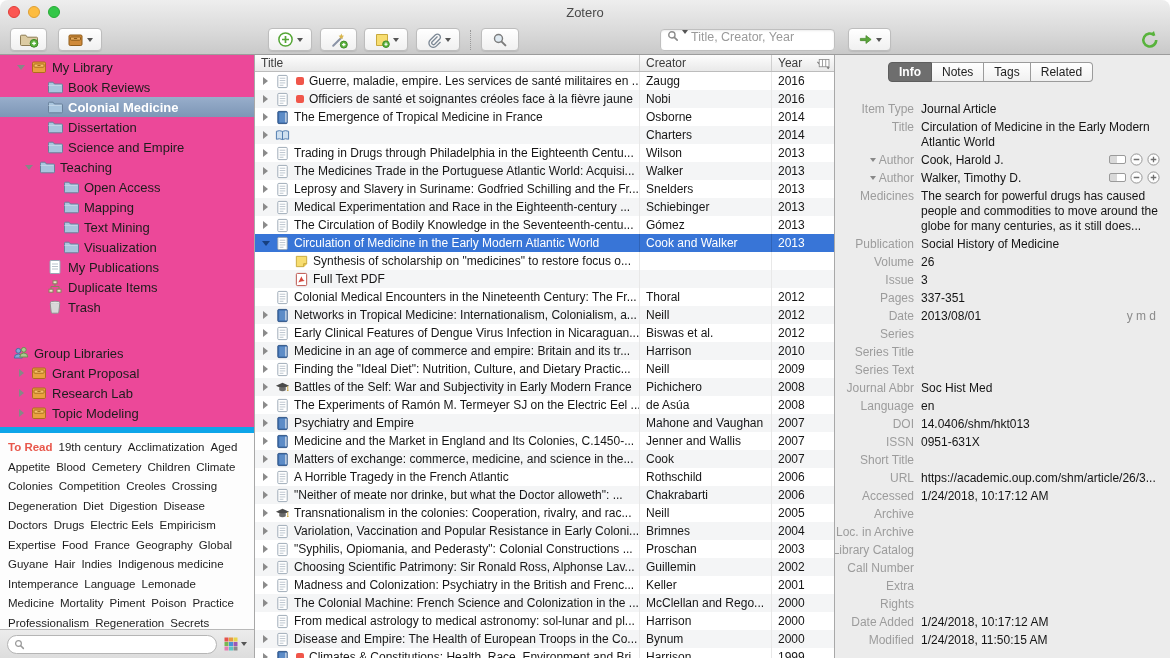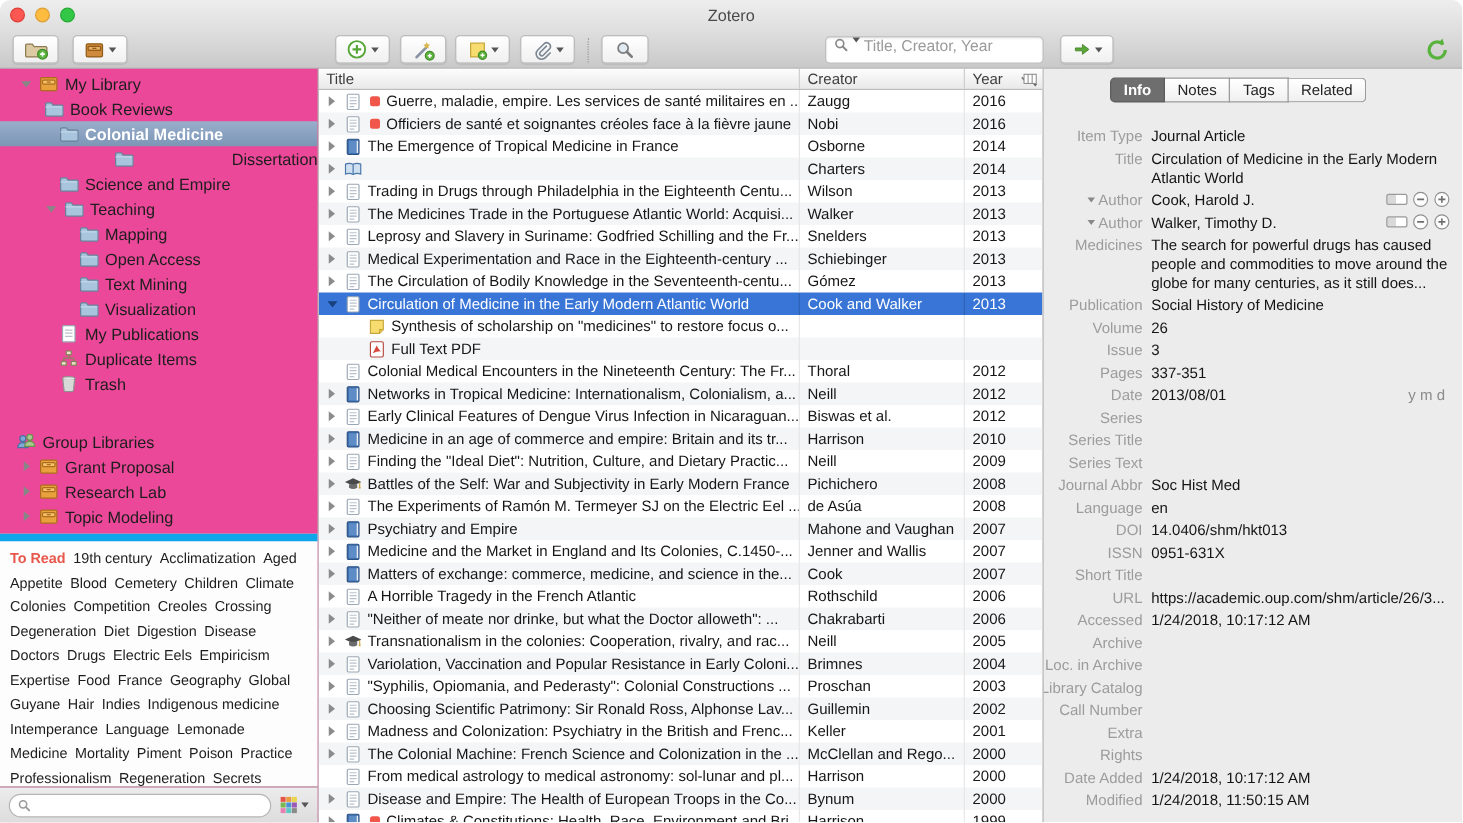--- a/index.html
+++ b/index.html
@@ -225,91 +225,91 @@
             </span>
             <span class="sicon icn">
               <svg viewBox="0 0 16 16">
                 <rect x="1.5" y="3" width="13" height="10.5" rx="1.2" fill="#e9a13e" stroke="#ad6d1d"></rect>
                 <rect x="3" y="5" width="10" height="3.2" rx="0.8" fill="#f6c169" stroke="#ad6d1d"></rect>
                 <rect x="6.3" y="6.1" width="3.4" height="1" rx="0.5" fill="#ad6d1d"></rect>
               </svg>
             </span>
             <span>My Library</span>
           </div>
-          <div class="srow" style="padding-left: 16px;">
+          <div class="srow" style="padding-left: 28px;">
             <span class="disc"></span>
             <span class="sicon icn">
               <svg viewBox="0 0 16 16">
                 <path d="M1.5 4.2 a1 1 0 0 1 1-1 h3.6 l1.3 1.8 h7.1 a1 1 0 0 1 1 1 v6.8 a1 1 0 0 1 -1 1 h-12 a1 1 0 0 1 -1-1 z" fill="#a9c5de" stroke="#69809a"></path>
                 <path d="M1.5 6.4 h13" stroke="#c3d7e8"></path>
               </svg>
             </span>
             <span>Book Reviews</span>
           </div>
           <div class="srow selected" style="padding-left: 28px;">
             <span class="disc"></span>
             <span class="sicon icn">
               <svg viewBox="0 0 16 16">
                 <path d="M1.5 4.2 a1 1 0 0 1 1-1 h3.6 l1.3 1.8 h7.1 a1 1 0 0 1 1 1 v6.8 a1 1 0 0 1 -1 1 h-12 a1 1 0 0 1 -1-1 z" fill="#a9c5de" stroke="#69809a"></path>
                 <path d="M1.5 6.4 h13" stroke="#c3d7e8"></path>
               </svg>
             </span>
             <span>Colonial Medicine</span>
           </div>
-          <div class="srow" style=" justify-content: space-between;">
+          <div class="srow" style="padding-left: 28px;">
             <span class="disc"></span>
             <span class="sicon icn">
               <svg viewBox="0 0 16 16">
                 <path d="M1.5 4.2 a1 1 0 0 1 1-1 h3.6 l1.3 1.8 h7.1 a1 1 0 0 1 1 1 v6.8 a1 1 0 0 1 -1 1 h-12 a1 1 0 0 1 -1-1 z" fill="#a9c5de" stroke="#69809a"></path>
                 <path d="M1.5 6.4 h13" stroke="#c3d7e8"></path>
               </svg>
             </span>
             <span>Dissertation</span>
           </div>
           <div class="srow" style="padding-left: 28px;">
             <span class="disc"></span>
             <span class="sicon icn">
               <svg viewBox="0 0 16 16">
                 <path d="M1.5 4.2 a1 1 0 0 1 1-1 h3.6 l1.3 1.8 h7.1 a1 1 0 0 1 1 1 v6.8 a1 1 0 0 1 -1 1 h-12 a1 1 0 0 1 -1-1 z" fill="#a9c5de" stroke="#69809a"></path>
                 <path d="M1.5 6.4 h13" stroke="#c3d7e8"></path>
               </svg>
             </span>
             <span>Science and Empire</span>
           </div>
-          <div class="srow" style="padding-left: 32px;">
+          <div class="srow" style="padding-left: 20px;">
             <span class="disc">
               <span class="tri-d"></span>
             </span>
             <span class="sicon icn">
               <svg viewBox="0 0 16 16">
                 <path d="M1.5 4.2 a1 1 0 0 1 1-1 h3.6 l1.3 1.8 h7.1 a1 1 0 0 1 1 1 v6.8 a1 1 0 0 1 -1 1 h-12 a1 1 0 0 1 -1-1 z" fill="#a9c5de" stroke="#69809a"></path>
                 <path d="M1.5 6.4 h13" stroke="#c3d7e8"></path>
               </svg>
             </span>
             <span>Teaching</span>
           </div>
           <div class="srow" style="padding-left: 44px;">
             <span class="disc"></span>
             <span class="sicon icn">
               <svg viewBox="0 0 16 16">
                 <path d="M1.5 4.2 a1 1 0 0 1 1-1 h3.6 l1.3 1.8 h7.1 a1 1 0 0 1 1 1 v6.8 a1 1 0 0 1 -1 1 h-12 a1 1 0 0 1 -1-1 z" fill="#a9c5de" stroke="#69809a"></path>
                 <path d="M1.5 6.4 h13" stroke="#c3d7e8"></path>
               </svg>
             </span>
-            <span>Mapping</span>
+            <span>Open Access</span>
           </div>
           <div class="srow" style="padding-left: 44px;">
             <span class="disc"></span>
             <span class="sicon icn">
               <svg viewBox="0 0 16 16">
                 <path d="M1.5 4.2 a1 1 0 0 1 1-1 h3.6 l1.3 1.8 h7.1 a1 1 0 0 1 1 1 v6.8 a1 1 0 0 1 -1 1 h-12 a1 1 0 0 1 -1-1 z" fill="#a9c5de" stroke="#69809a"></path>
                 <path d="M1.5 6.4 h13" stroke="#c3d7e8"></path>
               </svg>
             </span>
-            <span>Open Access</span>
+            <span>Mapping</span>
           </div>
           <div class="srow" style="padding-left: 44px;">
             <span class="disc"></span>
             <span class="sicon icn">
               <svg viewBox="0 0 16 16">
                 <path d="M1.5 4.2 a1 1 0 0 1 1-1 h3.6 l1.3 1.8 h7.1 a1 1 0 0 1 1 1 v6.8 a1 1 0 0 1 -1 1 h-12 a1 1 0 0 1 -1-1 z" fill="#a9c5de" stroke="#69809a"></path>
                 <path d="M1.5 6.4 h13" stroke="#c3d7e8"></path>
               </svg>
             </span>
             <span>Text Mining</span>

